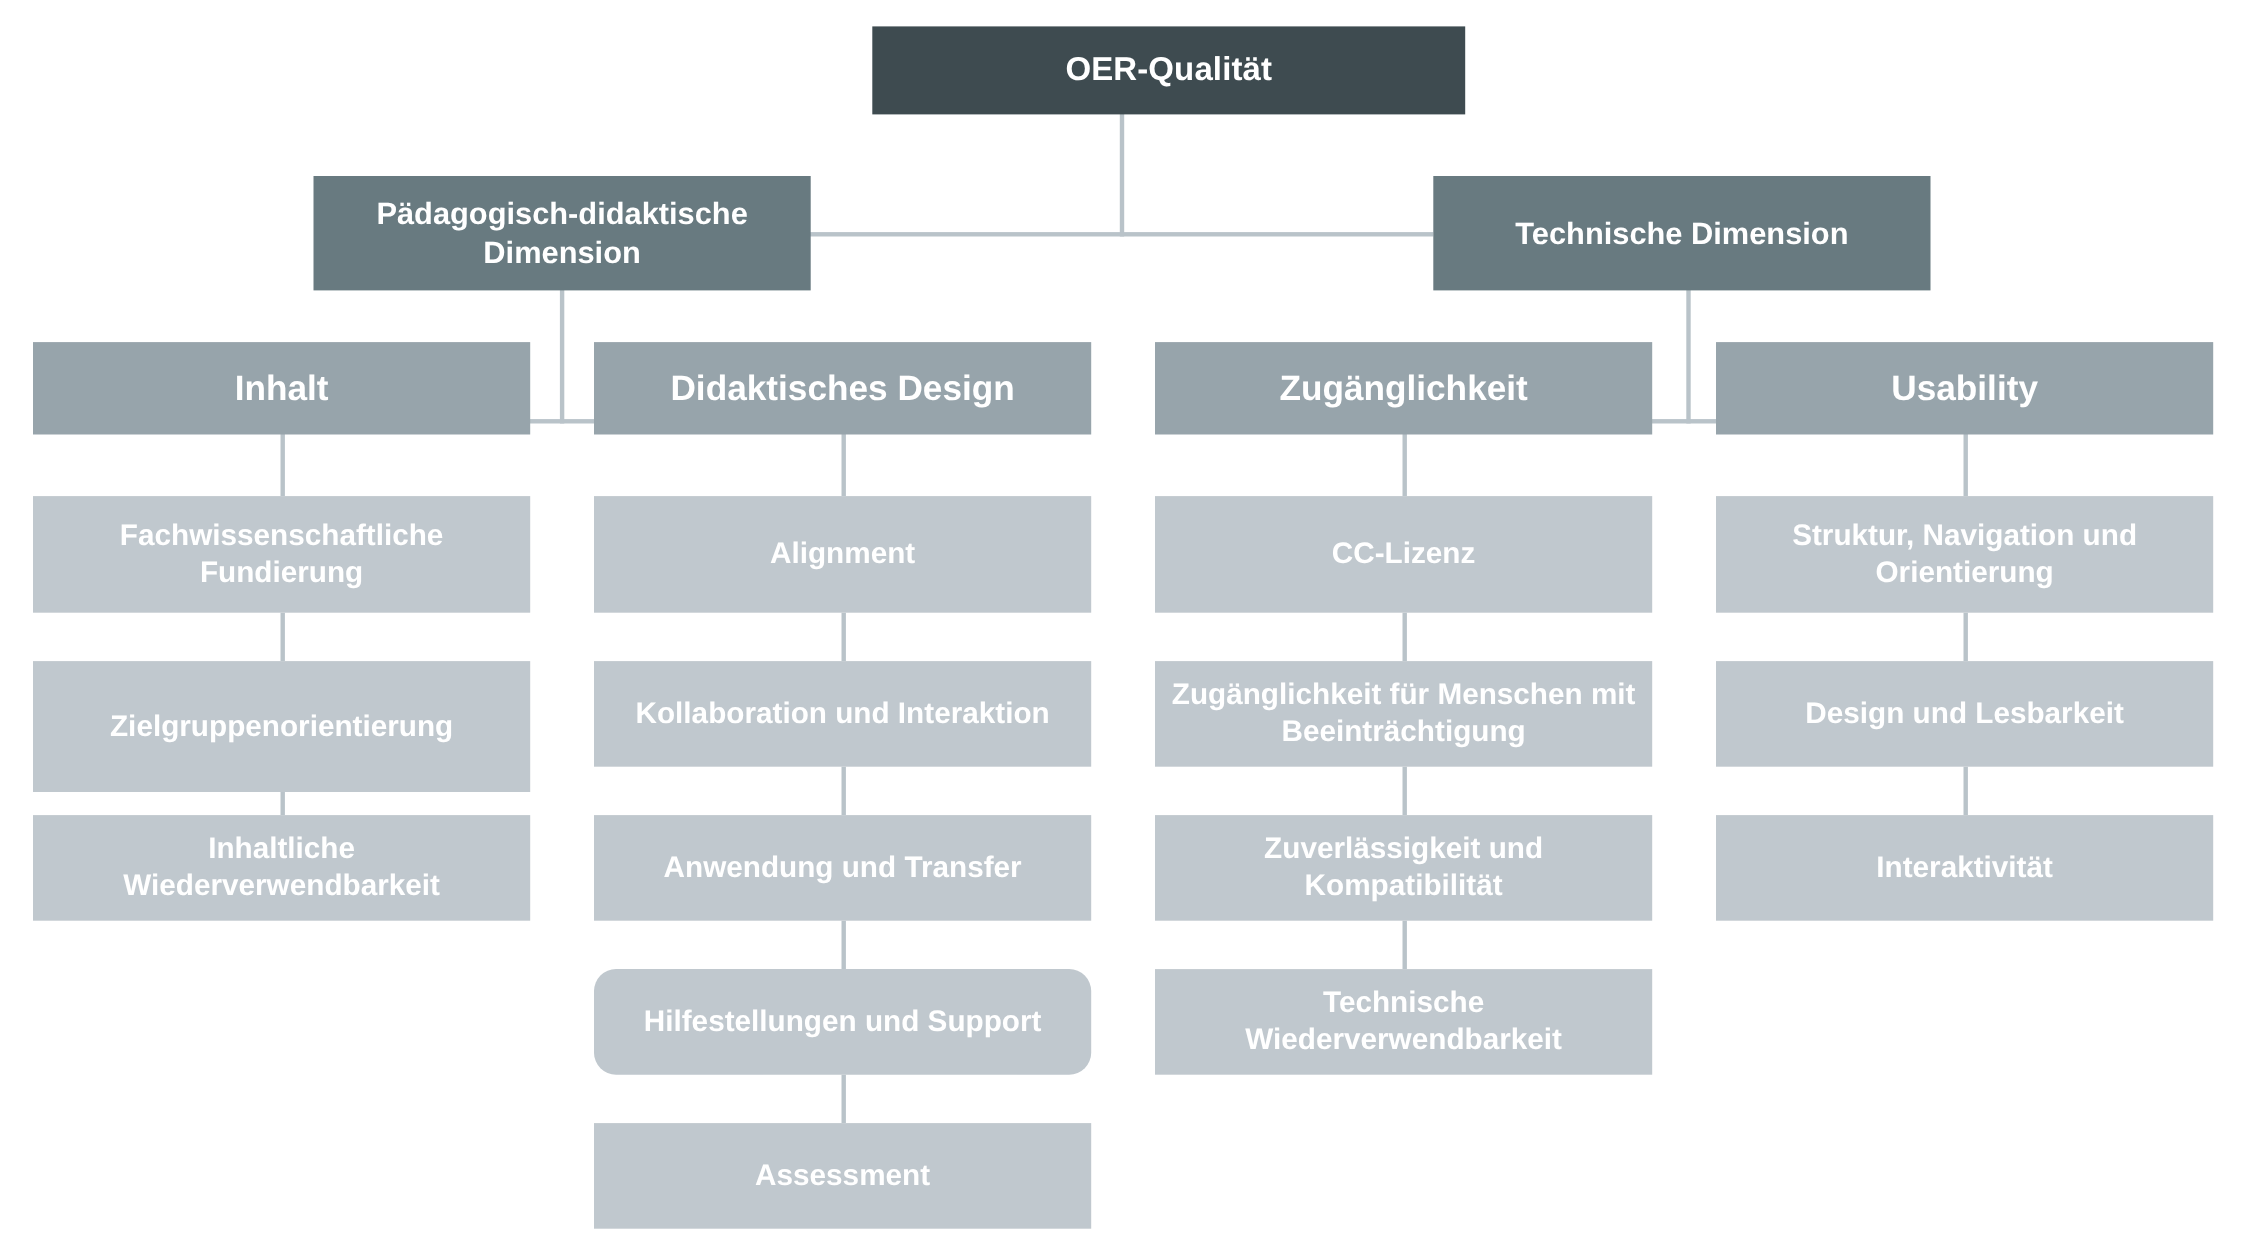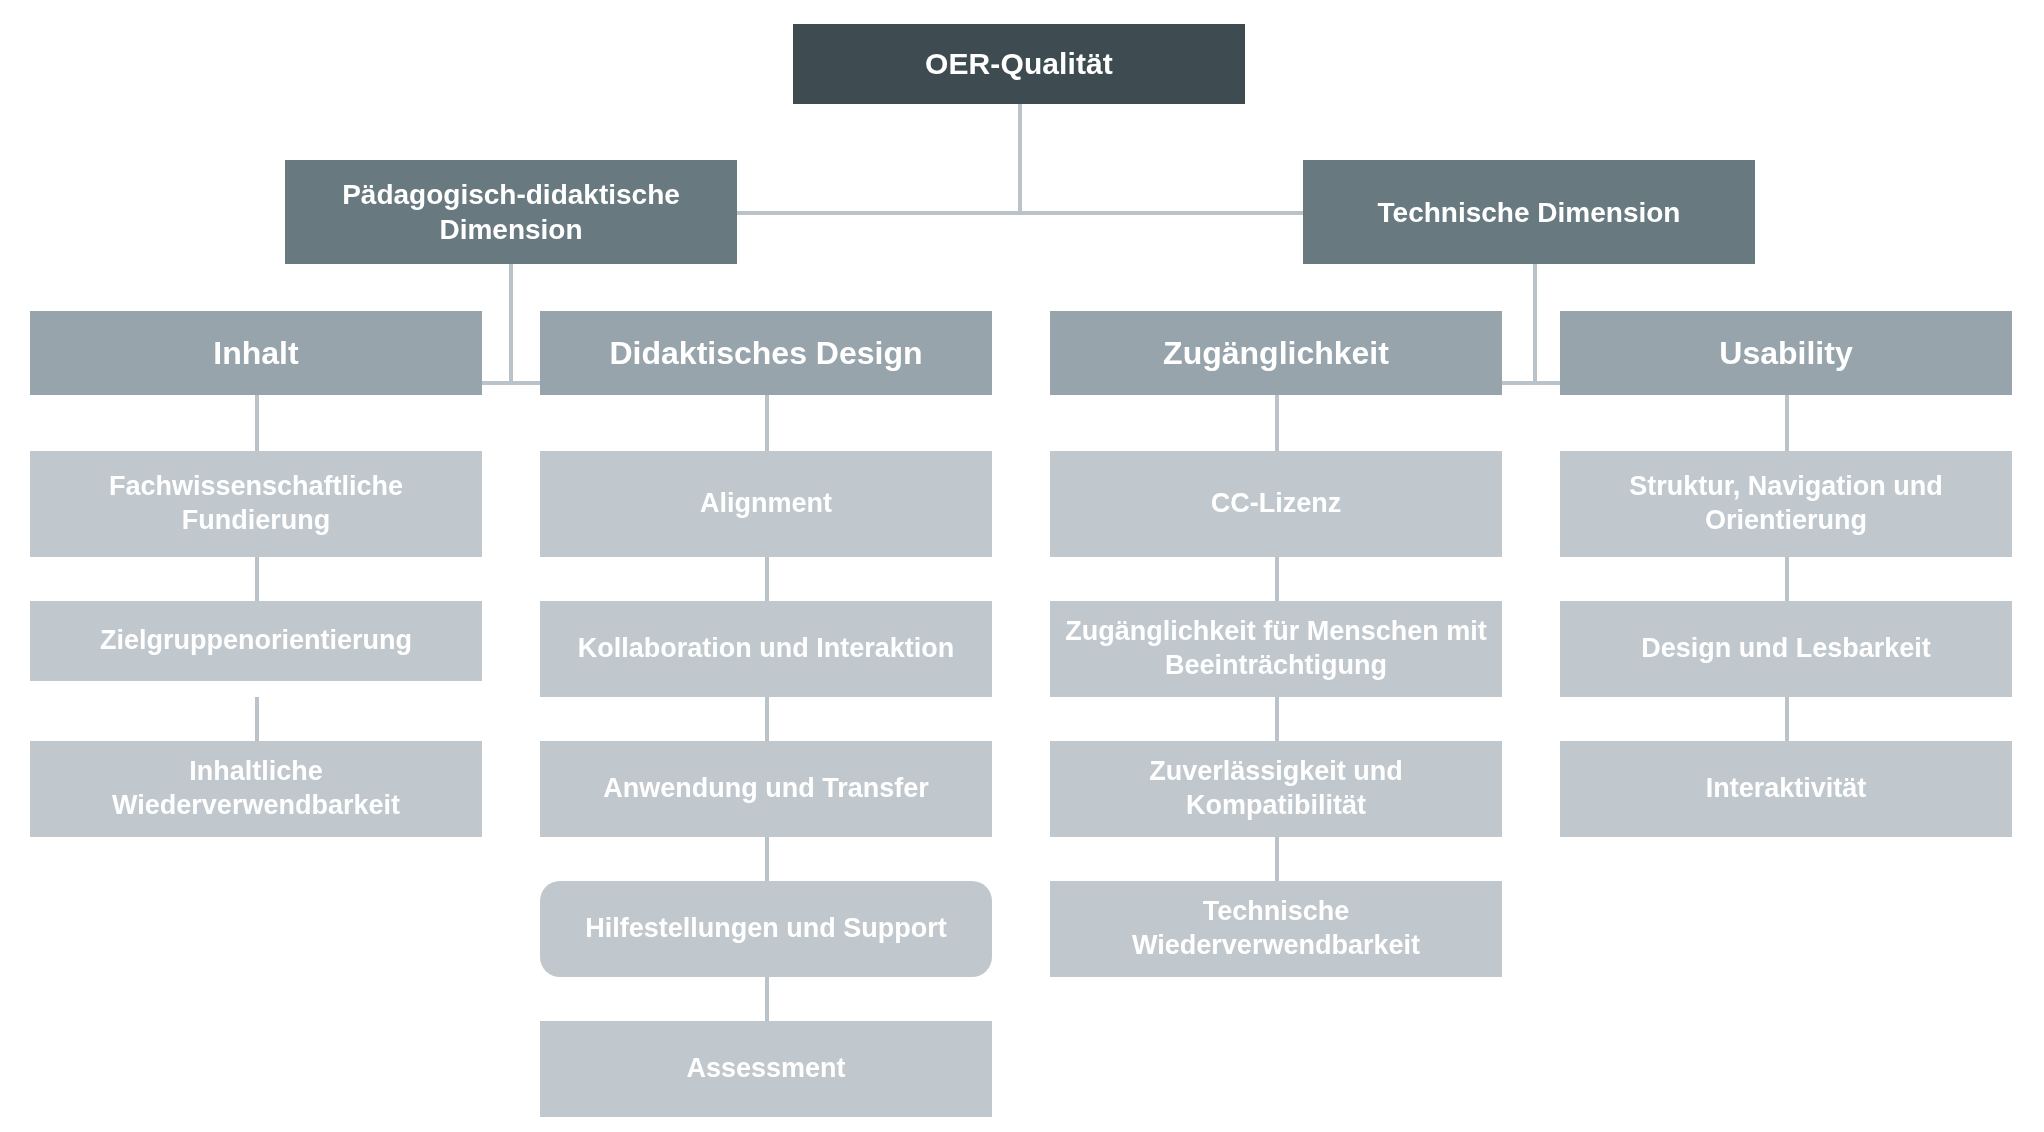--- a/index.html
+++ b/index.html
@@ -75,21 +75,21 @@
 
   <div class="conn v" style="left:1275px; top:385px; height:66px;"></div>
   <div class="conn v" style="left:1275px; top:557px; height:44px;"></div>
   <div class="conn v" style="left:1275px; top:697px; height:44px;"></div>
   <div class="conn v" style="left:1275px; top:837px; height:44px;"></div>
 
   <div class="conn v" style="left:1785px; top:385px; height:66px;"></div>
   <div class="conn v" style="left:1785px; top:557px; height:44px;"></div>
   <div class="conn v" style="left:1785px; top:697px; height:44px;"></div>
 
-  <div class="node lvl-root" style="left:793px; top:24px; width:452px; height:80px;">
+  <div class="node lvl-root" style="left:793px; top:24px; width:539px; height:80px;">
     <span>OER-Qualität</span>
   </div>
 
   <div class="node lvl-dim" style="left:285px; top:160px; width:452px; height:104px;">
     <span>Pädagogisch-didaktische Dimension</span>
   </div>
 
   <div class="node lvl-dim" style="left:1303px; top:160px; width:452px; height:104px;justify-content:flex-end;">
     <span>Technische Dimension</span>
   </div>
@@ -106,21 +106,21 @@
     <span>Zugänglichkeit</span>
   </div>
 
   <div class="node lvl-cat" style="left:1560px; top:311px; width:452px; height:84px;justify-content:flex-end;">
     <span>Usability</span>
   </div>
 
   <div class="node lvl-leaf" style="left:30px; top:451px; width:452px; height:106px;">
     <span>Fachwissenschaftliche Fundierung</span>
   </div>
-  <div class="node lvl-leaf" style="left:30px; top:601px; width:452px; height:80px;">
+  <div class="node lvl-leaf" style="left:30px; top:601px; width:452px; height:119px;">
     <span>Zielgruppenorientierung</span>
   </div>
   <div class="node lvl-leaf" style="left:540px; top:451px; width:452px; height:106px;">
     <span>Alignment</span>
   </div>
 
   <div class="node lvl-leaf" style="left:30px; top:741px; width:452px; height:96px;">
     <span>Inhaltliche Wiederverwendbarkeit</span>
   </div>
   <div class="node lvl-leaf" style="left:540px; top:601px; width:452px; height:96px;">

